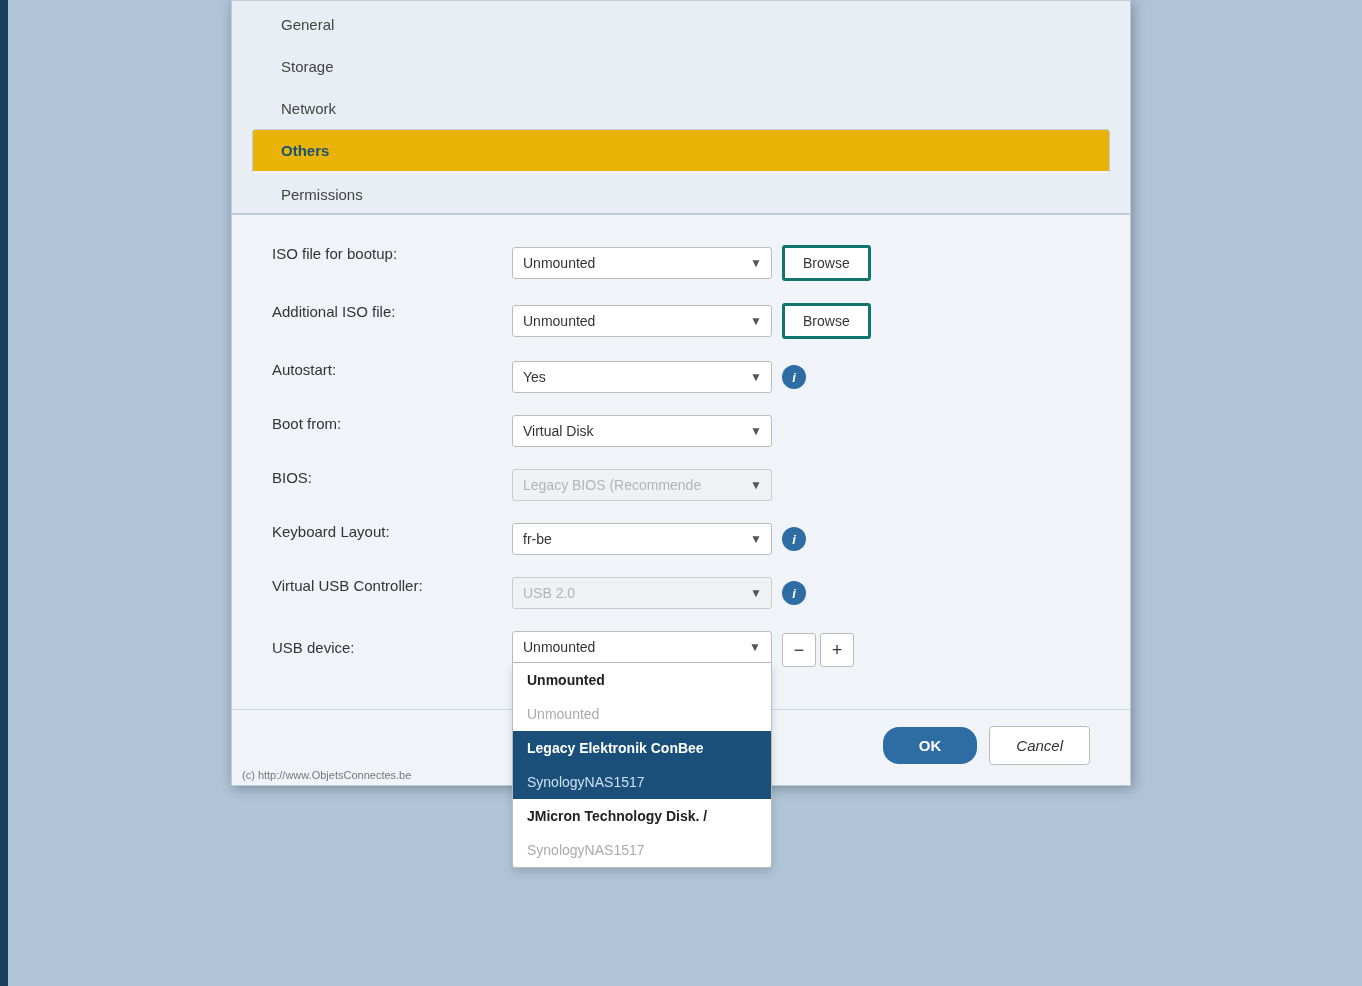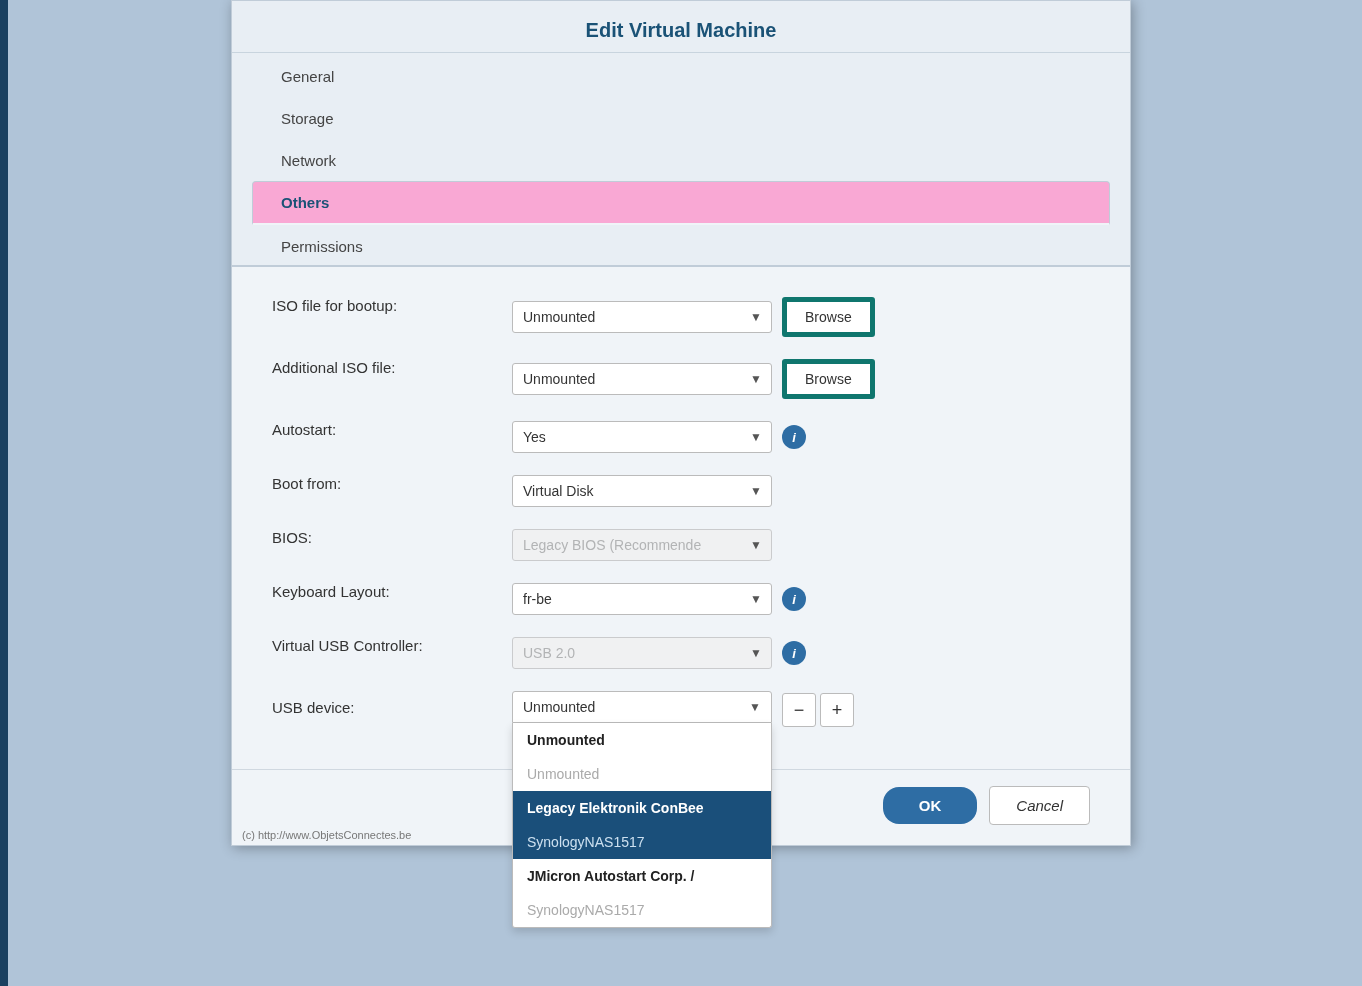--- a/index.html
+++ b/index.html
@@ -41,21 +41,21 @@
       cursor: pointer;
       font-size: 15px;
       color: #444;
       border: 1px solid transparent;
       border-bottom: none;
       background: transparent;
       position: relative;
       top: 2px;
     }
     .tab.active {
-      background: #f9a8d4;
+      background: #eab308;
       color: #1a5276;
       font-weight: bold;
       border: 1px solid #c0ccd8;
       border-bottom: 2px solid #f0f4f8;
       border-radius: 4px 4px 0 0;
     }
     .content {
       padding: 30px 40px 20px 40px;
       background: #f0f4f8;
     }
@@ -101,21 +101,21 @@
       position: absolute;
       right: 10px;
       top: 50%;
       transform: translateY(-50%);
       pointer-events: none;
       color: #555;
       font-size: 12px;
     }
     .browse-btn {
       background: #fff;
-      border: 5px solid #0f766e;
+      border: 3px solid #0f766e;
       border-radius: 3px;
       padding: 7px 18px;
       font-size: 14px;
       cursor: pointer;
       color: #333;
     }
     .info-icon {
       display: inline-flex;
       align-items: center;
       justify-content: center;
@@ -237,21 +237,20 @@
       height: 100%;
       background: #1a4060;
     }
   </style>
 </head>
 <body>
 
 <div class="left-accent"></div>
 
 <div class="dialog">
-  <div class="dialog-title">Edit Virtual Machine</div>
 
   <div class="tabs">
     <div class="tab">General</div>
     <div class="tab">Storage</div>
     <div class="tab">Network</div>
     <div class="tab active">Others</div>
     <div class="tab">Permissions</div>
   </div>
 
   <div class="content">
@@ -351,21 +350,21 @@
         <div class="dropdown-open select-wrapper">
           <div style="position: relative; display: flex; align-items: center; background: #fff; border: 1px solid #bbb; border-bottom: 1px solid #bbb; border-radius: 3px 3px 0 0; padding: 7px 32px 7px 10px; width: 260px; cursor: pointer; font-size: 14px; color: #333;">
             <span>Unmounted</span>
             <span style="position: absolute; right: 10px; top: 50%; transform: translateY(-50%); color: #555; font-size: 12px;">▼</span>
           </div>
           <div class="dropdown-list">
             <div class="dropdown-item selected-bold">Unmounted</div>
             <div class="dropdown-item muted">Unmounted</div>
             <div class="dropdown-item highlighted">Legacy Elektronik ConBee</div>
             <div class="dropdown-item highlighted-sub">SynologyNAS1517</div>
-            <div class="dropdown-item bold-dark">JMicron Autostart Corp. /</div>
+            <div class="dropdown-item bold-dark">JMicron Technology Disk. /</div>
             <div class="dropdown-item sub-muted">SynologyNAS1517</div>
           </div>
         </div>
         <div class="usb-controls" style="margin-top: 2px;">
           <button class="usb-btn">−</button>
           <button class="usb-btn">+</button>
         </div>
       </div>
     </div>
 

